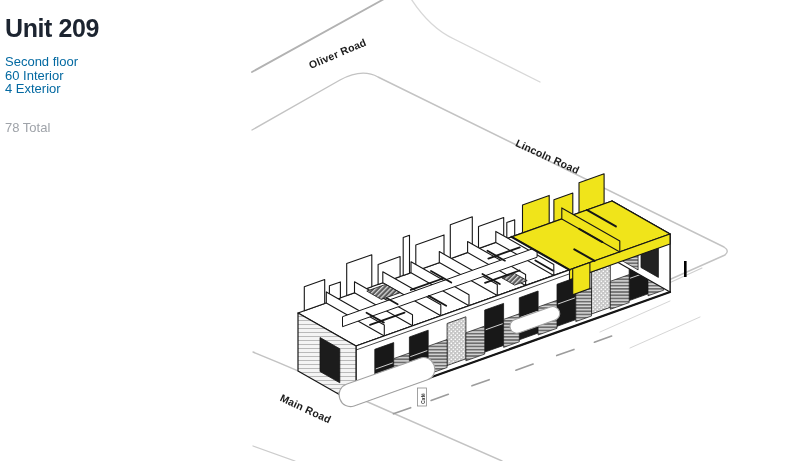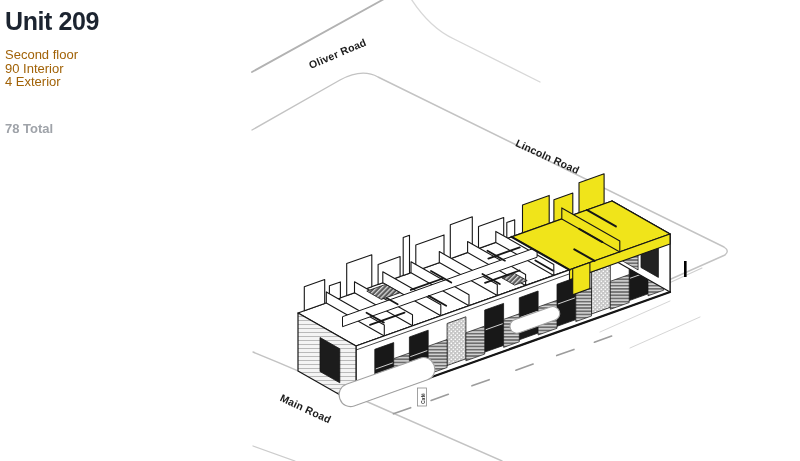--- a/index.html
+++ b/index.html
@@ -1,36 +1,36 @@
 <!DOCTYPE html>
 <html><head>
 <meta charset="utf-8">
 <style>
   html,body{margin:0;padding:0;background:#fff;}
   .stage{position:relative;width:800px;height:461px;background:#fff;overflow:hidden;
          font-family:"Liberation Sans",sans-serif;}
-  .panel{position:absolute;left:5px;top:8px;width:190px;}
+  .panel{position:absolute;left:5px;top:15px;width:190px;}
   .panel h1{margin:0 0 14px 0;font-size:25px;line-height:26px;font-weight:700;
             letter-spacing:-0.4px;color:#1c2430;}
-  .panel .meta{font-size:13px;line-height:13.5px;color:#a16207;}
+  .panel .meta{font-size:13px;line-height:13.5px;color:#0369a1;}
   .panel .meta div{margin:0 0 0 0;}
-  .panel .total{margin-top:32px;font-size:13px;font-weight:700;color:#9fa3a9;}
+  .panel .total{margin-top:24px;font-size:13px;font-weight:400;color:#9fa3a9;}
   svg text.road{font-size:10.5px;font-weight:600;fill:#1b1b1b;letter-spacing:.2px;}
   svg text.micro{font-size:5px;font-weight:600;fill:#333;}
 </style>
 </head>
 <body>
 
 <div class="stage">
 
   <div class="panel">
     <h1>Unit 209</h1>
     <div class="meta">
       <div>Second floor</div>
-      <div>90 Interior</div>
+      <div>60 Interior</div>
       <div>4 Exterior</div>
     </div>
     <div class="total">78 Total</div>
   </div>
 
   <svg id="plan" width="800" height="461" viewBox="0 0 800 461" xmlns="http://www.w3.org/2000/svg">
     <defs>
       <pattern id="rail" width="4" height="3.2" patternUnits="userSpaceOnUse">
         <rect width="4" height="3.2" fill="#6d6d6d"></rect>
         <rect y="1.9" width="4" height="1.1" fill="#fdfdfd"></rect>

